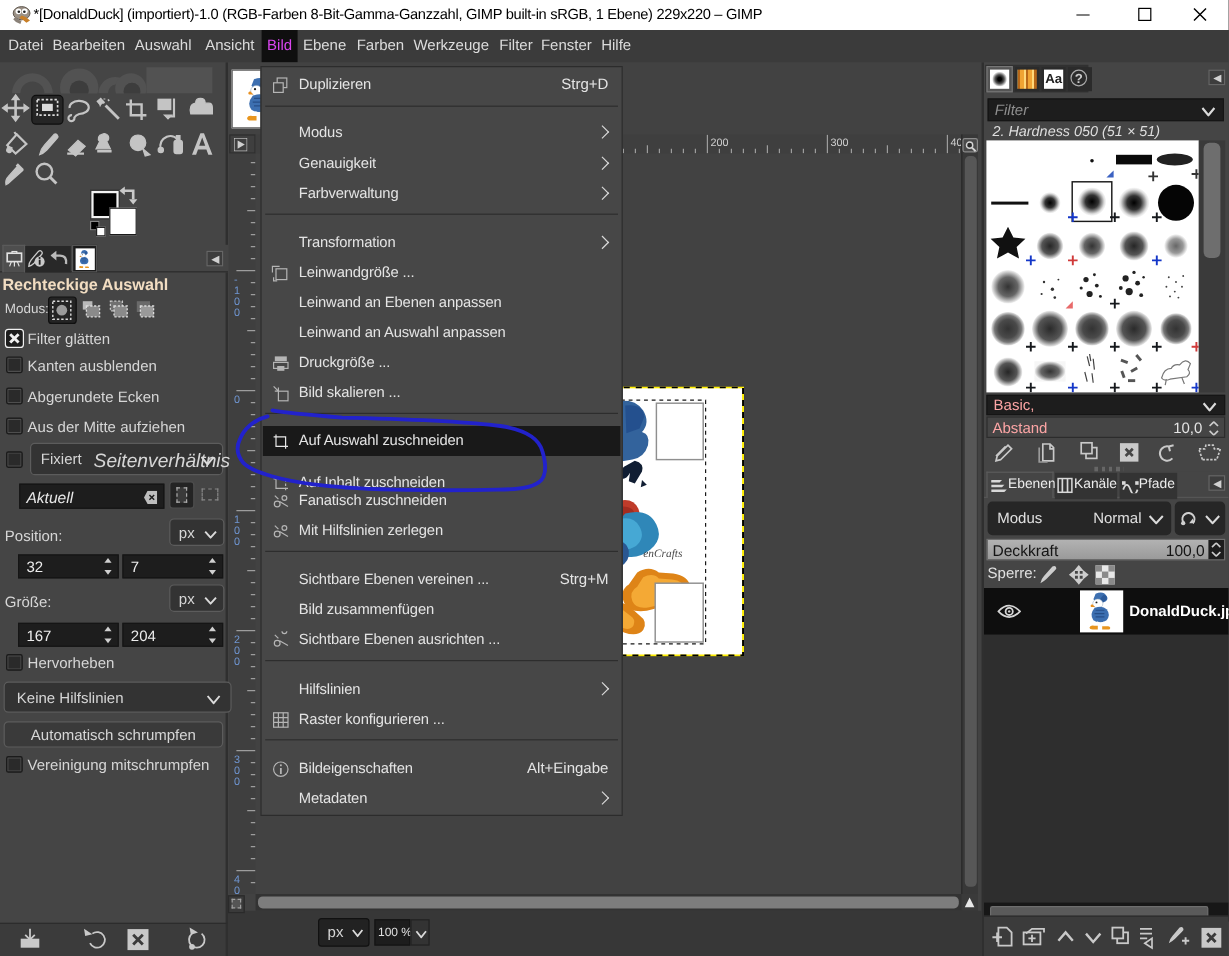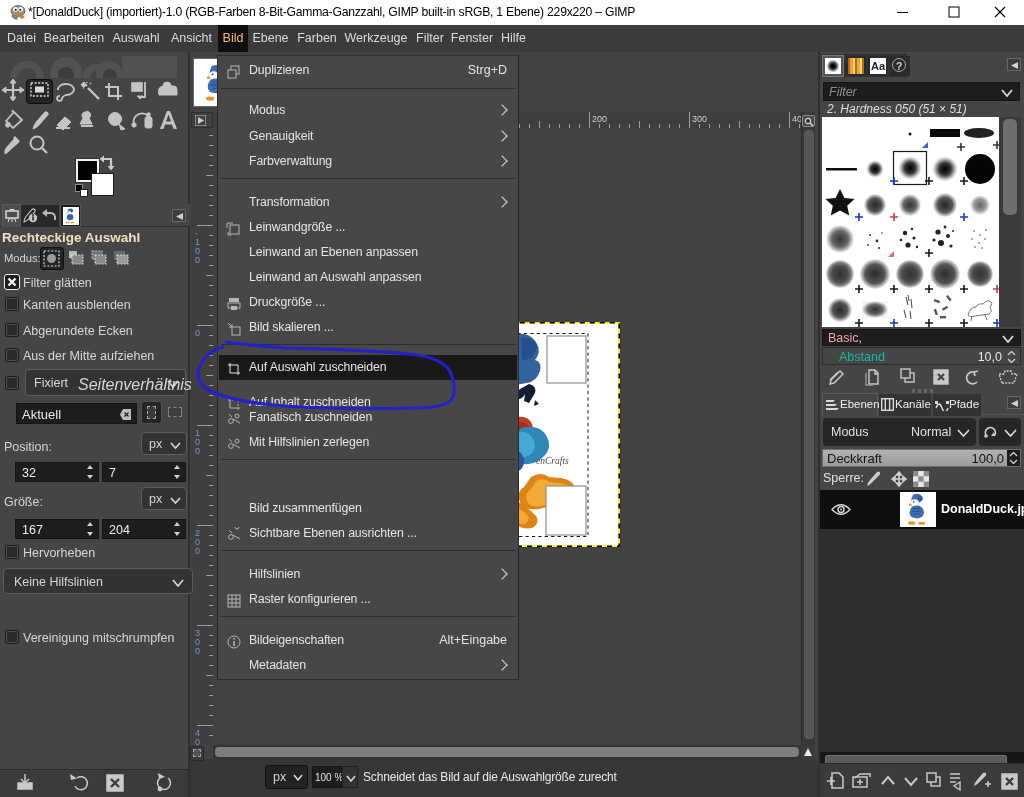--- a/index.html
+++ b/index.html
@@ -56,21 +56,21 @@
     <line x1="17" y1="12.5" x2="28" y2="12.5" stroke="#000" stroke-width="1"></line>
     <rect x="69" y="7" width="10" height="10" fill="none" stroke="#000" stroke-width="1"></rect>
     <path d="M115 7 L125 17 M125 7 L115 17" stroke="#000" stroke-width="1.2" fill="none"></path>
   </svg>
 
   <div class="abs" id="menubar"></div>
   <div class="mitem" style="left:2px;width:39px;">Datei</div>
   <div class="mitem" style="left:41px;width:66px;">Bearbeiten</div>
   <div class="mitem" style="left:107px;width:58px;">Auswahl</div>
   <div class="mitem" style="left:165px;width:53px;">Ansicht</div>
-  <div class="mitem" style="left:218px;width:30px;background:#0f0f0f;color:#fdba74;">Bild</div>
+  <div class="mitem" style="left:218px;width:30px;background:#0f0f0f;color:#d946ef;">Bild</div>
   <div class="mitem" style="left:248px;width:45px;">Ebene</div>
   <div class="mitem" style="left:293px;width:48px;">Farben</div>
   <div class="mitem" style="left:341px;width:70px;">Werkzeuge</div>
   <div class="mitem" style="left:412px;width:36px;">Filter</div>
   <div class="mitem" style="left:448px;width:48px;">Fenster</div>
   <div class="mitem" style="left:496px;width:35px;">Hilfe</div>
 
   <div class="abs" id="canvasarea" style="left:190px;top:52px;width:628px;height:745px;background:#424242;"></div>
 
   <svg class="abs" style="left:0;top:0;width:0;height:0;" aria-hidden="true">
@@ -330,21 +330,20 @@
       </svg>
   </div>
   <div class="abs entry" style="left:312px;top:766px;width:30px;height:22px;">
      <span style="position:absolute;left:2px;top:5px;font-size:10px;color:#e0e0e0;white-space:nowrap;">100 %</span>
   </div>
   <div class="abs" style="left:342px;top:766px;width:16px;height:22px;background:#333;border:1px solid #222;">
      <svg style="position:absolute;left:3px;top:8px;width:10px;height:7px;" viewBox="0 0 10 7">
         <path d="M1 1 L5 6 L9 1" fill="none" stroke="#dadada" stroke-width="1.5"></path>
       </svg>
   </div>
-  <div class="abs txt" style="left:363px;top:770px;color:#e8e8e8;font-size:12px;letter-spacing:-0.15px;">Schneidet das Bild auf die Auswahlgröße zurecht</div>
 
   <div class="abs" id="toolbox" style="left:0;top:52px;width:190px;height:745px;background:#454545;border-right:2px solid #2f2f2f;"></div>
 
   <svg class="abs" style="left:0;top:52px;width:190px;height:26px;" viewBox="0 0 190 26">
     <path d="M10 26 a17 17 0 0 1 34 0 l-7 0 a10 10 0 0 0 -20 0 z" fill="#525252"></path>
     <circle cx="66" cy="21" r="16" fill="#525252"></circle>
       <circle cx="66" cy="23" r="8" fill="#3d3d3d"></circle>
     <path d="M82 26 a14 14 0 0 1 27 -5 l-5 4 a7 7 0 0 0 -14 1 z" fill="#525252"></path>
     <circle cx="109" cy="22" r="13" fill="#525252"></circle>
       <circle cx="110" cy="24" r="7" fill="#3d3d3d"></circle>
@@ -486,21 +485,21 @@
   <div class="abs txt" style="left:23px;top:349px;">Aus der Mitte aufziehen</div>
   <div class="abs chk" style="left:5px;top:376px;"></div>
   <div class="abs combo" style="left:25px;top:369px;width:161px;height:27px;">
     <span class="txt" style="position:absolute;left:8px;top:6px;">Fixiert</span>
     <span class="txt" style="position:absolute;left:52px;top:6px;font-size:16px;font-style:italic;">Seitenverhältnis</span>
     <svg style="position:absolute;right:6px;top:10px;width:12px;height:8px;" viewBox="0 0 12 8">
         <path d="M1 1 L6 7 L11 1" fill="none" stroke="#dadada" stroke-width="1.6"></path>
       </svg>
   </div>
   <div class="abs entry" style="left:16px;top:403px;width:121px;height:21px;">
-    <span style="position:absolute;left:5px;top:3px;font-size:13px;color:#e8e8e8;">Aktuell</span>
+    <span style="position:absolute;left:5px;top:3px;font-size:13px;font-style:italic;color:#e8e8e8;">Aktuell</span>
     <svg style="position:absolute;right:5px;top:5px;width:11px;height:11px;" viewBox="0 0 11 11">
         <path d="M3 0 L11 0 L11 11 L3 11 L0 5.5 z" fill="#bdbdbd"></path>
         <path d="M4.5 3.5 L8.5 7.5 M8.5 3.5 L4.5 7.5" stroke="#1d1d1d" stroke-width="1.2"></path>
       </svg>
   </div>
   <div class="abs" style="left:141px;top:401px;width:21px;height:23px;background:#242424;border:1px solid #4e4e4e;border-radius:3px;">
     <div style="position:absolute;left:5px;top:4px;width:9px;height:13px;border:1px dashed #aaa;background:#3a3a3a;"></div>
   </div>
   <div class="abs" style="left:166px;top:403px;width:20px;height:20px;">
     <div style="position:absolute;left:2px;top:4px;width:14px;height:10px;border:1px dashed #888;background:#3f3f3f;"></div>
@@ -531,20 +530,23 @@
   <div class="abs entry spin" style="left:102px;top:519px;width:84px;height:20px;">
       <span class="sv">204</span>
     </div>
   <div class="abs chk" style="left:5px;top:545px;"></div>
   <div class="abs txt" style="left:23px;top:546px;">Hervorheben</div>
   <div class="abs combo" style="left:3px;top:568px;width:190px;height:26px;">
     <span class="txt" style="position:absolute;left:10px;top:6px;">Keine Hilfslinien</span>
     <svg style="position:absolute;right:8px;top:10px;width:12px;height:8px;" viewBox="0 0 12 8">
         <path d="M1 1 L6 7 L11 1" fill="none" stroke="#dadada" stroke-width="1.6"></path>
       </svg>
+  </div>
+  <div class="abs combo" style="left:3px;top:601px;width:183px;height:22px;background:#3a3a3a;">
+    <span class="txt" style="position:absolute;left:0;right:0;top:4px;text-align:center;">Automatisch schrumpfen</span>
   </div>
   <div class="abs chk" style="left:5px;top:630px;"></div>
   <div class="abs txt" style="left:23px;top:631px;">Vereinigung mitschrumpfen</div>
 
   <div class="abs" style="left:0;top:769px;width:190px;height:28px;background:#3b3b3b;border-top:1px solid #2c2c2c;border-right:2px solid #2f2f2f;"></div>
   <svg class="abs" style="left:0;top:771px;width:190px;height:24px;" viewBox="0 0 190 24">
     <g stroke="#c9c9c9" fill="none" stroke-width="1.5">
       <path d="M25 3 L25 11 M21 8 L25 12 L29 8"></path>
         <rect x="18" y="12" width="14" height="6" fill="#c9c9c9"></rect>
       <path d="M77 7 a6.5 6.5 0 1 1 -2 8"></path>
@@ -737,21 +739,21 @@
   </div>
 
   <div class="abs entry" style="left:822px;top:329px;width:199px;height:17px;">
     <span style="position:absolute;left:5px;top:1px;font-size:12.5px;color:#fca5a5;">Basic,</span>
     <svg style="position:absolute;right:6px;top:5px;width:12px;height:8px;" viewBox="0 0 12 8">
         <path d="M1 1 L6 7 L11 1" fill="none" stroke="#dadada" stroke-width="1.8"></path>
       </svg>
   </div>
 
   <div class="abs" style="left:822px;top:347px;width:199px;height:18px;background:#454545;border:1px solid #2c2c2c;">
-    <span style="position:absolute;left:4px;top:2px;font-size:12.5px;color:#14b8a6;margin-left:12px;">Abstand</span>
+    <span style="position:absolute;left:4px;top:2px;font-size:12.5px;color:#fca5a5;">Abstand</span>
     <span style="position:absolute;right:18px;top:2px;font-size:12.5px;color:#e4e4e4;">10,0</span>
     <svg style="position:absolute;right:4px;top:3px;width:9px;height:12px;" viewBox="0 0 9 12">
         <path d="M1 4 L4.5 0.5 L8 4" fill="none" stroke="#ccc" stroke-width="1.4"></path>
         <path d="M1 8 L4.5 11.5 L8 8" fill="none" stroke="#ccc" stroke-width="1.4"></path>
       </svg>
   </div>
 
   <svg class="abs" style="left:822px;top:367px;width:199px;height:20px;" viewBox="0 0 199 20">
     <g stroke="#c9c9c9" fill="none" stroke-width="1.4">
       <path d="M12 16 l-4 1 1 -4 9 -9 3 3 z M8 13 l8 -8"></path>
@@ -965,20 +967,24 @@
       </div>
     <div class="mrow" style="top:374px;">
         <span class="mic"><svg viewBox="0 0 16 16">
             <circle cx="5" cy="10" r="2.4" fill="none" stroke="#b5b5b5"></circle>
             <circle cx="11" cy="5" r="2" fill="none" stroke="#b5b5b5"></circle>
             <path d="M7 8 L14 12 M6 6 L3 3" stroke="#b5b5b5"></path>
           </svg></span>
         <span class="mlabel">Mit Hilfslinien zerlegen</span>
       </div>
     <div class="msep" style="top:403px;"></div>
+    <div class="mrow" style="top:415px;">
+        <span class="mlabel">Sichtbare Ebenen vereinen ...</span>
+        <span class="msc">Strg+M</span>
+      </div>
     <div class="mrow" style="top:440px;">
         <span class="mlabel">Bild zusammenfügen</span>
       </div>
     <div class="mrow" style="top:465px;padding-left:36px;">
         <span class="mic"><svg viewBox="0 0 16 16">
             <circle cx="5" cy="10" r="2.4" fill="none" stroke="#b5b5b5"></circle>
             <circle cx="11" c5="5" r="2" fill="none" stroke="#b5b5b5"></circle>
             <path d="M7 8 L14 12 M6 6 L3 3" stroke="#b5b5b5"></path>
           </svg></span>
         <span class="mlabel">Sichtbare Ebenen ausrichten ...</span>

